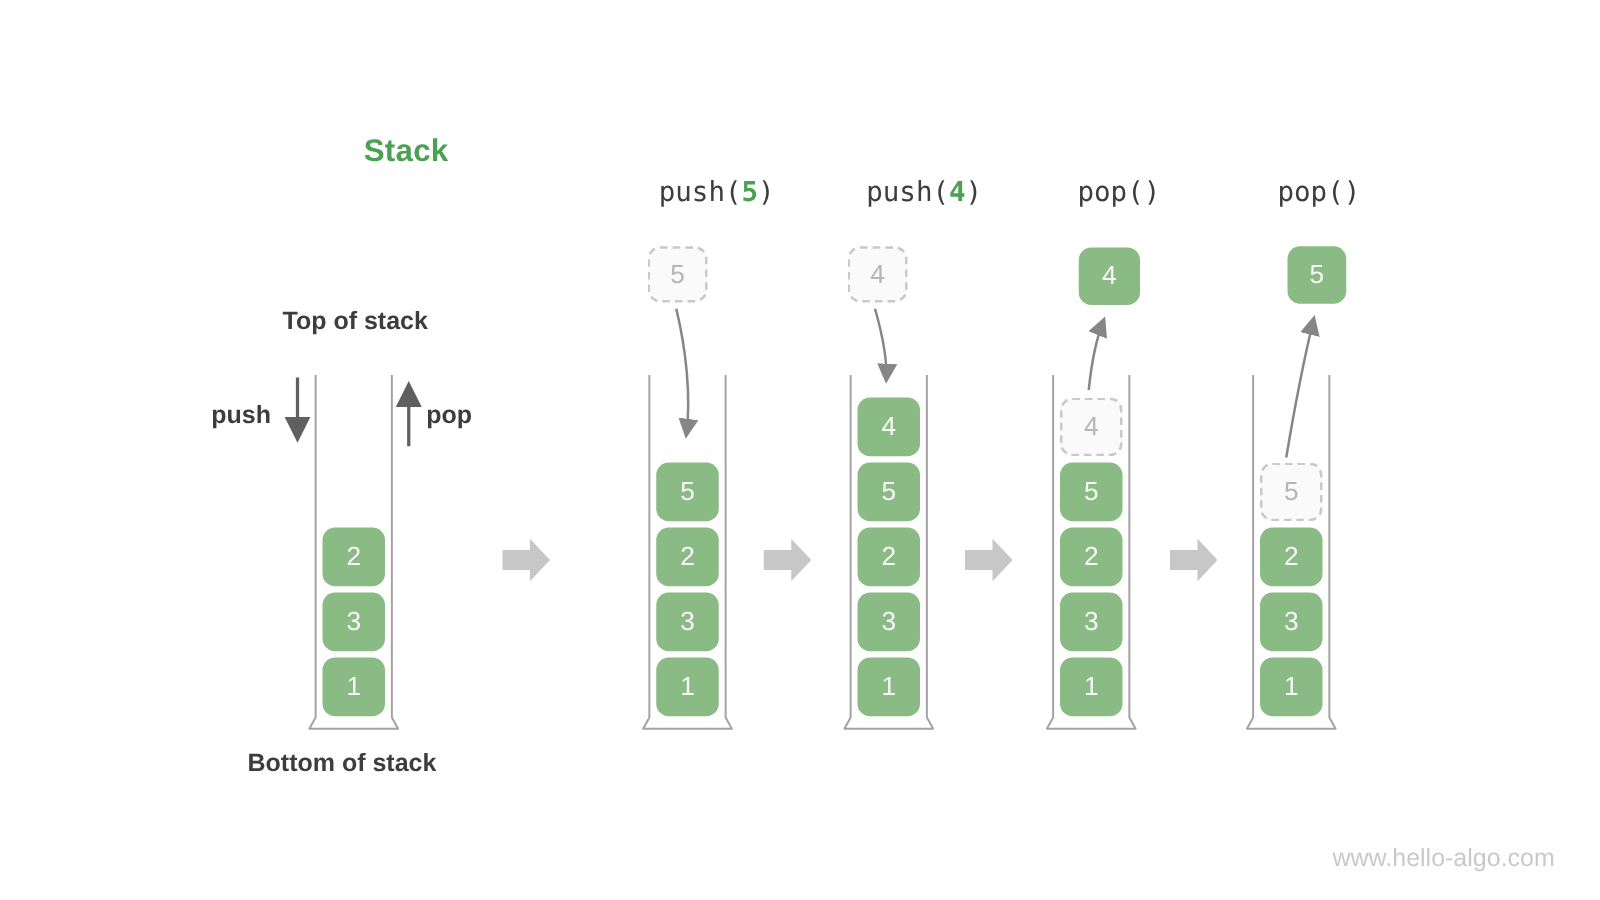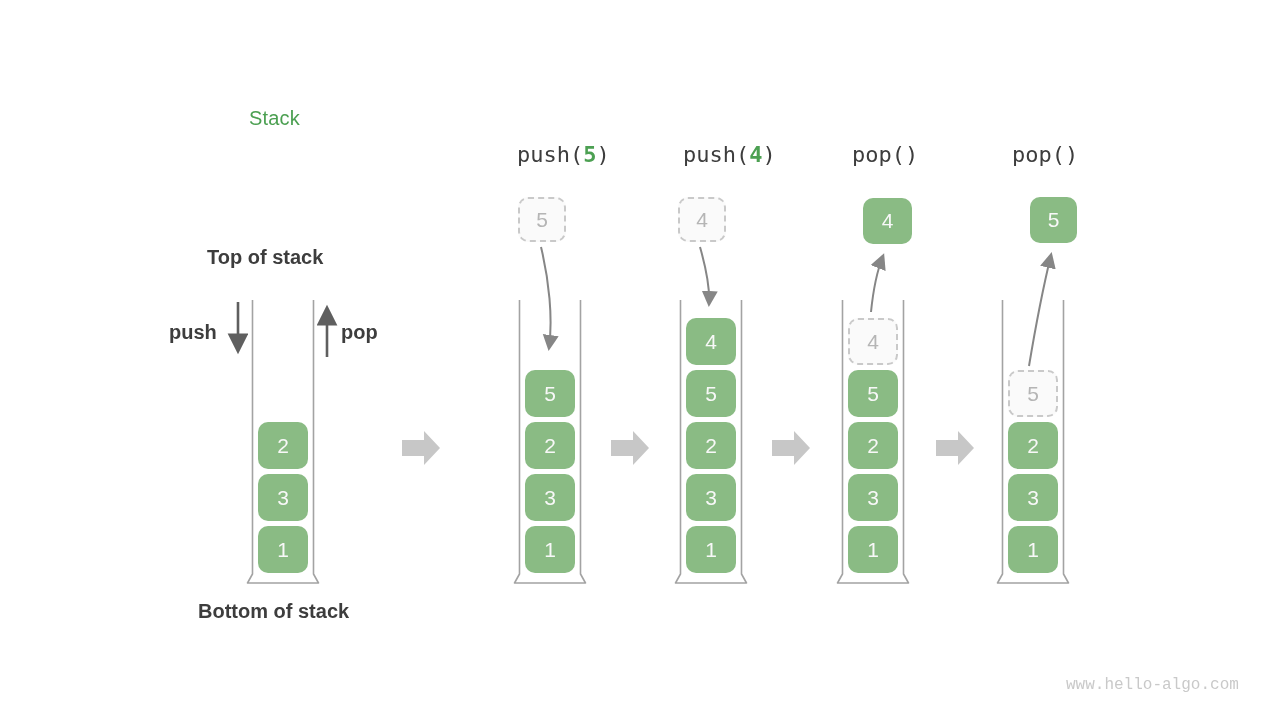--- a/index.html
+++ b/index.html
@@ -2,46 +2,47 @@
 <html style="--green-accent: #4ca052; --box-green: #8abb84; --ghost-bg: #fafafa; --ghost-border: #c9c9c9; --ghost-text: #b5b5b5; --label-dark: #3d3d3d; --arrow-gray: #868686; --dark-arrow: #5f5f5f; --block-arrow: #c7c7c7; --container-stroke: #a3a3a3; --watermark-gray: #c9c9c9;"><head>
 <meta charset="utf-8">
 <style>
   html,body{margin:0;padding:0;background:#fff;}
   #canvas{
     position:relative;width:1280px;height:720px;background:#fff;overflow:hidden;
     font-family:"Liberation Sans",sans-serif;
   }
   .abs{position:absolute;}
   .title{
-    font-size:20px;font-weight:normal;color:var(--green-accent,#4ca052);
+    font-size:25px;font-weight:bold;color:var(--green-accent,#4ca052);
     letter-spacing:.2px;
+    margin-left:42px;
   }
   .lbl{
     font-size:20px;font-weight:bold;color:var(--label-dark,#3d3d3d);
   }
   .op{
     font-family:"DejaVu Sans Mono","Liberation Mono",monospace;
-    font-size:22px;color:var(--label-dark,#3d3d3d);white-space:nowrap;
+    font-size:22px;color:var(--label-dark,#3d3d3d);white-space:nowrap;margin-left:10px;
   }
   .op .arg{font-weight:bold;color:var(--green-accent,#4ca052);}
   .cell{
     position:absolute;width:50px;height:47px;box-sizing:border-box;
     border-radius:10px;display:flex;align-items:center;justify-content:center;
     font-size:21px;font-weight:500;
   }
   .cell.solid{
     background:var(--box-green,#8abb84);color:#f8f8f8;
   }
   .cell.ghost{
     background:var(--ghost-bg,#fafafa);border:2px dashed var(--ghost-border,#c9c9c9);
     color:var(--ghost-text,#b5b5b5);
   }
   .watermark{
-    font-family:Liberation Mono, monospace;
-    font-size:16px;color:var(--watermark-gray,#c9c9c9);white-space:nowrap;
+    font-family:Liberation Sans, sans-serif;
+    font-size:20px;color:var(--watermark-gray,#c9c9c9);white-space:nowrap;
   }
   svg .container-path{fill:none;stroke:var(--container-stroke,#a3a3a3);stroke-width:1.6;stroke-linejoin:round;}
   svg .flow-arrow{fill:var(--block-arrow,#c7c7c7);}
   svg .curve{fill:none;stroke:var(--arrow-gray,#868686);stroke-width:2;}
   svg .straight{fill:none;stroke:var(--dark-arrow,#5f5f5f);stroke-width:2.6;}
   svg .curve-head{fill:var(--arrow-gray,#868686);}
   svg .straight-head{fill:var(--dark-arrow,#5f5f5f);}
 </style>
 </head>
 <body>
@@ -72,21 +73,21 @@
     <path class="curve" d="M871,312 C873,292 877,271 883,256" marker-end="url(#curveHead)"></path>
     <path class="curve" d="M1029,366 C1036,324 1043,288 1051,255" marker-end="url(#curveHead)"></path>
 
     <polygon class="flow-arrow" points="402,440 424,440 424,431 440,448 424,465 424,456 402,456"></polygon>
     <polygon class="flow-arrow" points="611,440 633,440 633,431 649,448 633,465 633,456 611,456"></polygon>
     <polygon class="flow-arrow" points="772,440 794,440 794,431 810,448 794,465 794,456 772,456"></polygon>
     <polygon class="flow-arrow" points="936,440 958,440 958,431 974,448 958,465 958,456 936,456"></polygon>
   </svg>
 
   <div class="abs title" style="left:249px;top:107px">Stack</div>
-  <div class="abs lbl" style="left:207px;top:246px">Top of stack</div>
+  <div class="abs lbl" style="left:226px;top:246px">Top of stack</div>
   <div class="abs lbl" style="left:198px;top:600px">Bottom of stack</div>
   <div class="abs lbl" style="left:169px;top:321px">push</div>
   <div class="abs lbl" style="left:341px;top:321px">pop</div>
 
   <div class="abs op" style="left:517px;top:142px"><span>push</span><span>(</span><span class="arg">5</span><span>)</span></div>
   <div class="abs op" style="left:683px;top:142px"><span>push</span><span>(</span><span class="arg">4</span><span>)</span></div>
   <div class="abs op" style="left:852px;top:142px"><span>pop</span><span>(</span><span class="arg"></span><span>)</span></div>
   <div class="abs op" style="left:1012px;top:142px"><span>pop</span><span>(</span><span class="arg"></span><span>)</span></div>
 
   <div class="cell ghost" style="left:518px;top:197px;width:48px;height:45px">5</div>

